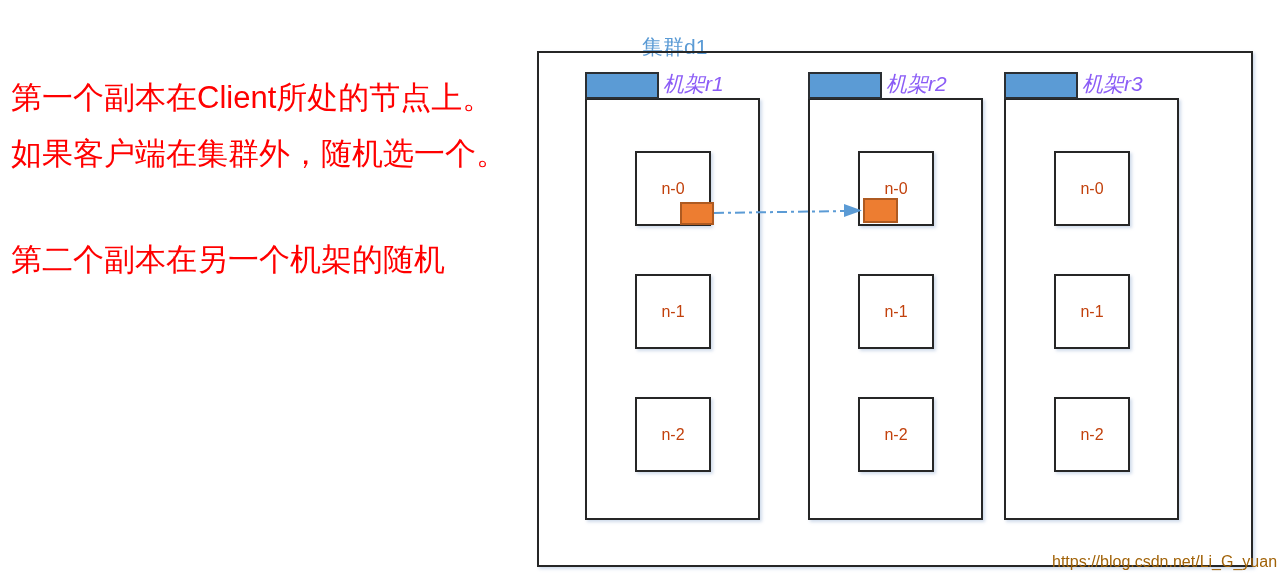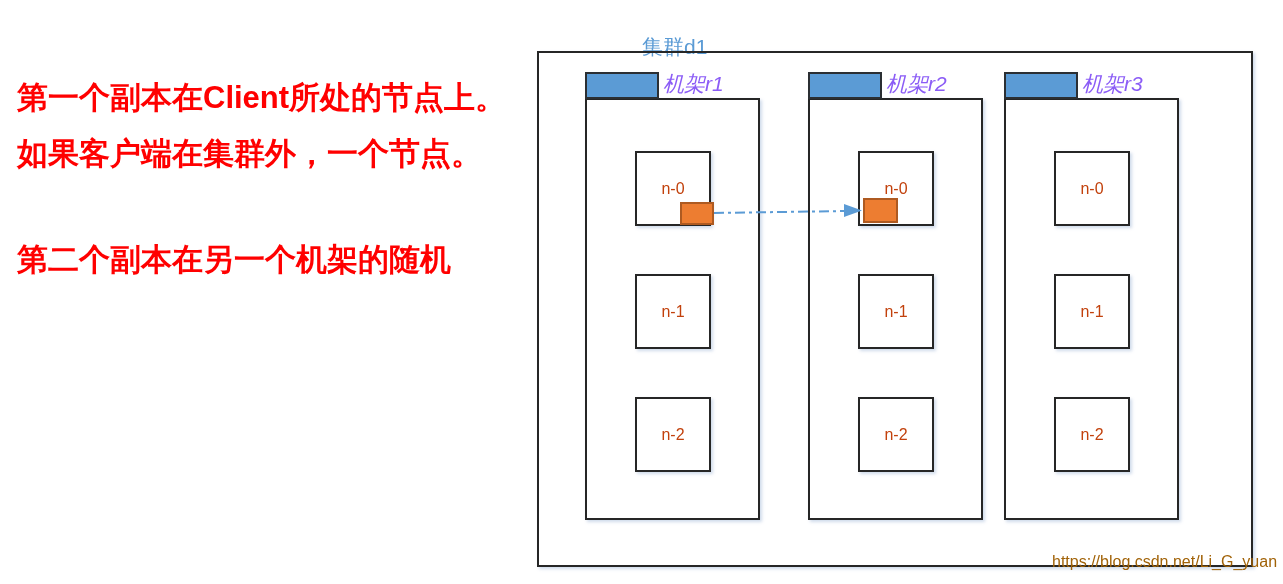--- a/index.html
+++ b/index.html
@@ -12,26 +12,26 @@
     position: relative;
     width: 1283px;
     height: 584px;
     background: #ffffff;
     overflow: hidden;
   }
 
   
   .annotation {
     position: absolute;
-    left: 17px;
+    left: 11px;
     top: 70px;
     color: #ff0000;
     font-size: 31px;
     line-height: 56px;
-    font-weight: 700;
+    font-weight: 400;
     white-space: nowrap;
   }
   .annotation .line3 { margin-top: 50px; }
 
   
   .cluster-label {
     position: absolute;
     left: 642px;
     top: 17px;
     color: #5b9bd5;
@@ -131,21 +131,21 @@
     white-space: nowrap;
   }
 </style>
 </head>
 <body>
 
 <div id="canvas">
 
   <div class="annotation">
     <div class="line1">第一个副本在Client所处的节点上。</div>
-    <div class="line2">如果客户端在集群外，一个节点。</div>
+    <div class="line2">如果客户端在集群外，随机选一个。</div>
     <div class="line3">第二个副本在另一个机架的随机</div>
   </div>
 
   <div class="cluster-label">集群d1</div>
   <div class="cluster-box"></div>
 
   <div class="rack rack-r1">
     <div class="rack-tab"></div>
     <div class="rack-label">机架r1</div>
     <div class="node node-0">

